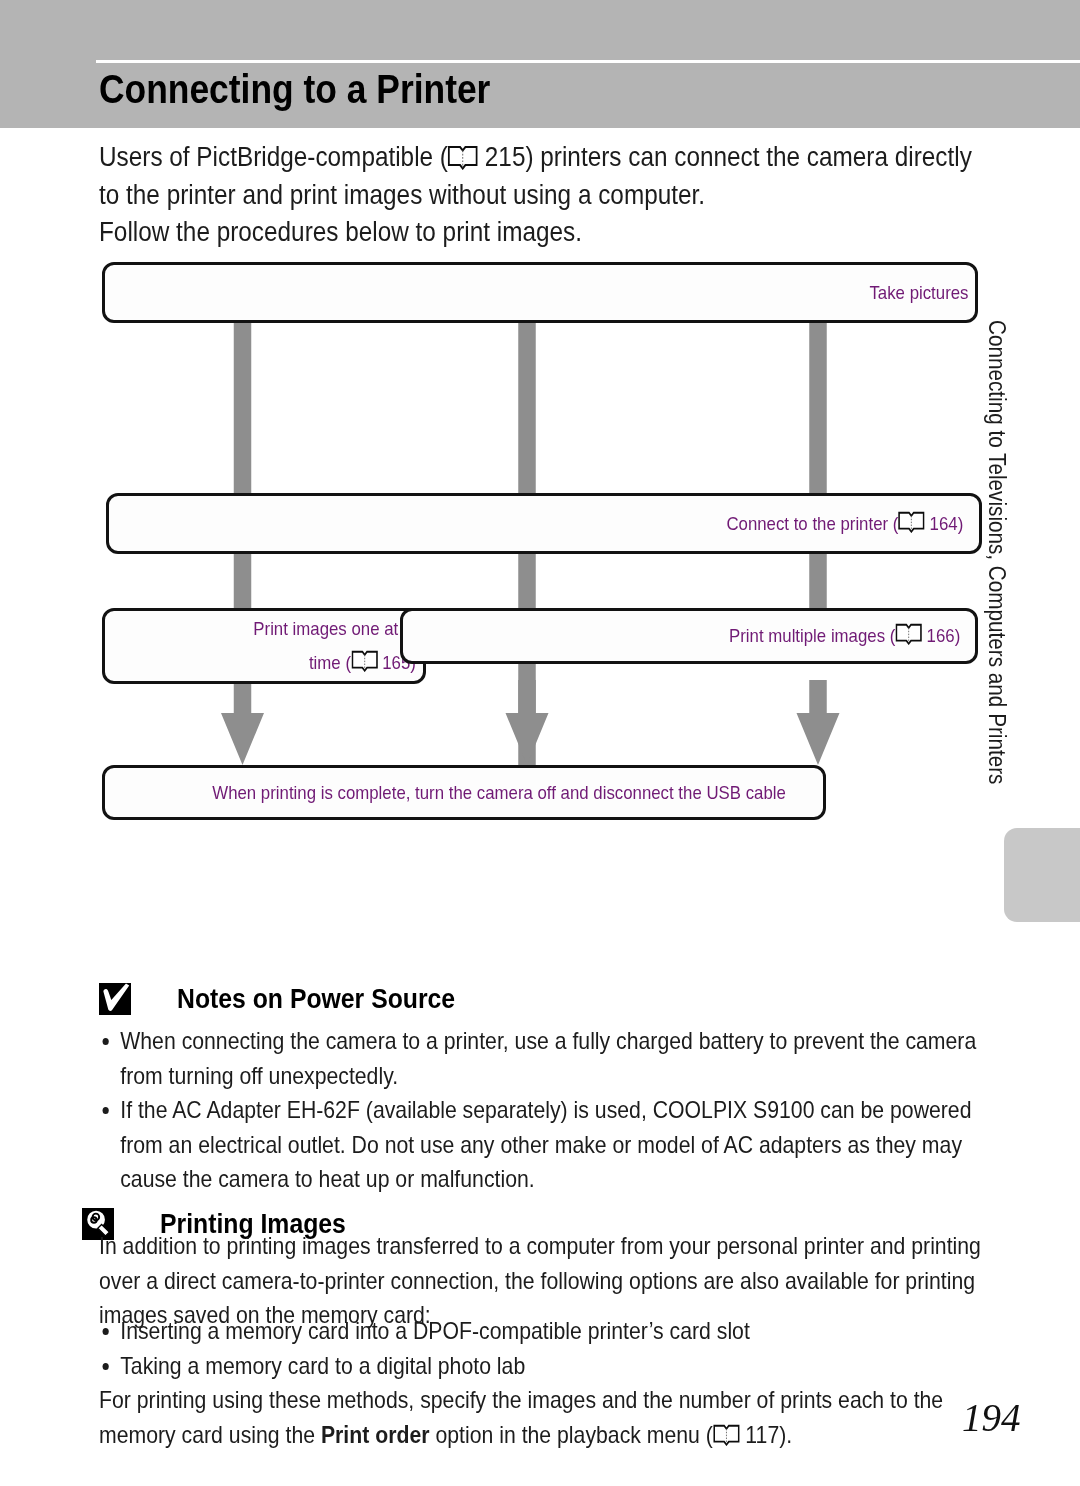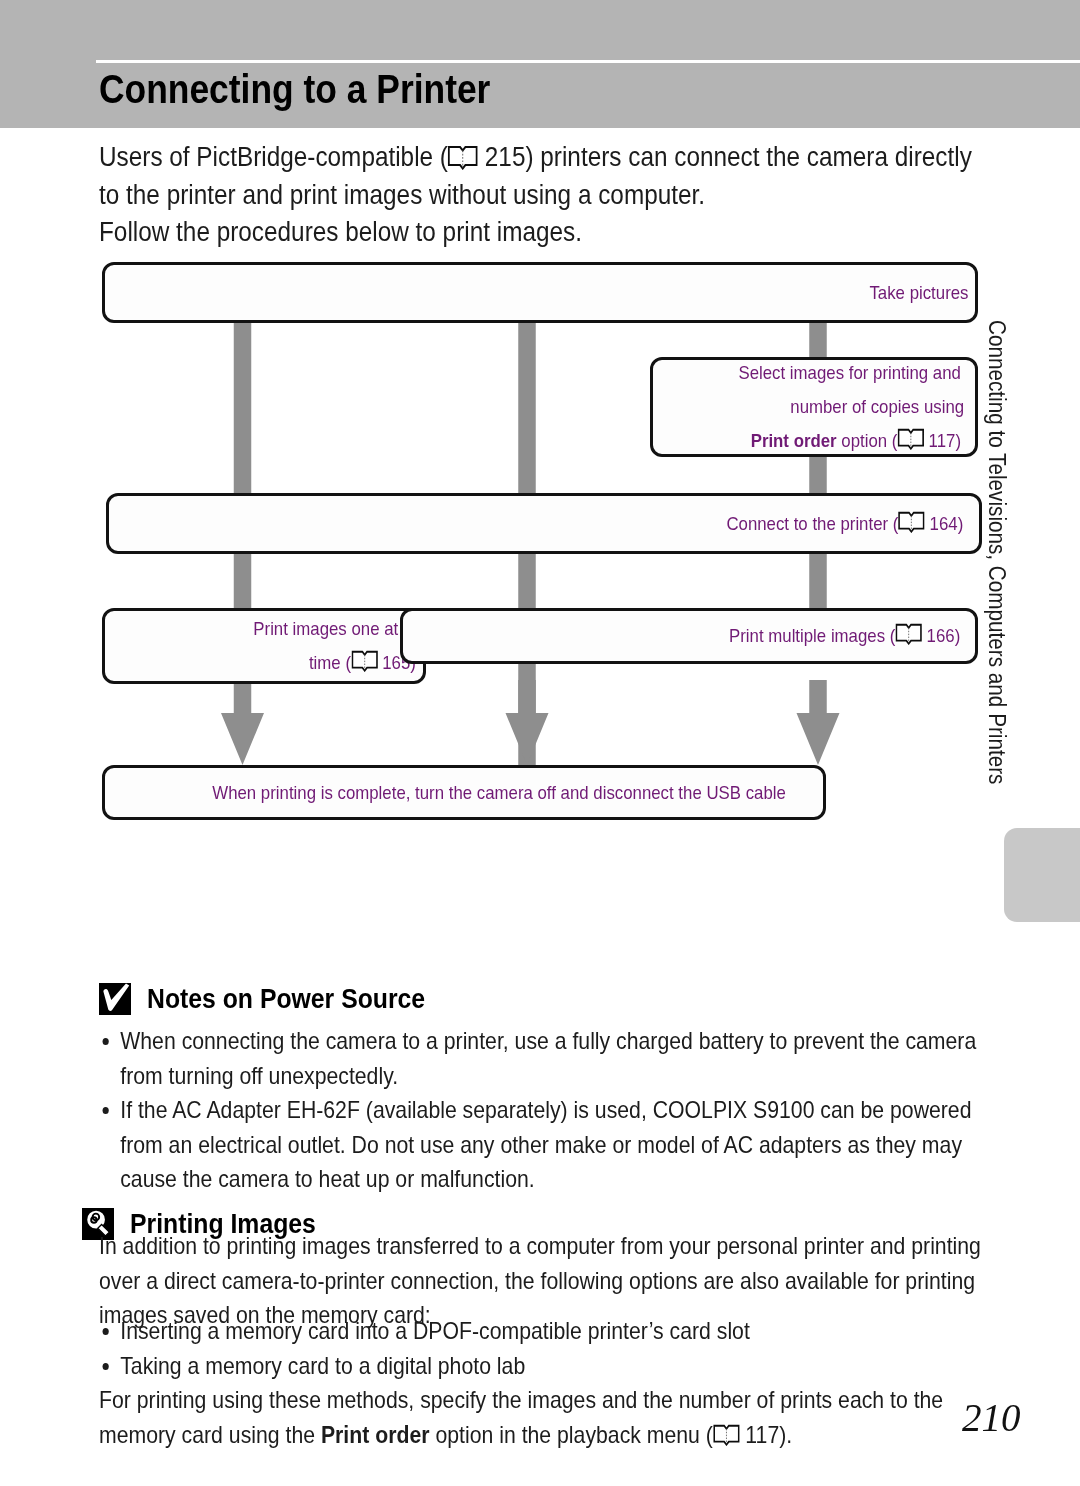--- a/index.html
+++ b/index.html
@@ -37,21 +37,21 @@
   
   #flowsvg{position:absolute;left:0;top:0;width:1080px;height:1486px;}
   .fbox{position:absolute;box-sizing:border-box;border:3.2px solid #121212;
         border-radius:12px;background:#fdfdfd;z-index:3;overflow:hidden;}
   .fbox .ctr{position:absolute;left:0;top:50%;transform:translateY(-50%);
         width:100%;text-align:right;font-size:19px;line-height:34px;color:#701a75;}
   .fbox .ctr{white-space:nowrap;}
   .fbox .ctr > span{display:inline-block;transform:scaleX(0.885);}
 
   
-  .sec-head{position:absolute;display:flex;align-items:flex-start;}
+  .sec-head{position:absolute;display:flex;align-items:flex-start;gap:30px;}
   .sec-icon{width:32px;height:32px;background:#000;display:block;flex:none;position:relative;}
   .sec-title{font-size:28px;font-weight:bold;color:#000;margin-left:16px;line-height:32px;
              display:inline-block;transform:scaleX(0.885);transform-origin:0 50%;}
   .body-txt{position:absolute;font-size:24px;line-height:34.5px;color:#1c1c1c;}
   .bul{position:absolute;font-size:24px;line-height:34.5px;color:#1c1c1c;}
   .bul .li{position:relative;padding-left:24px;}
   .bul .li .dot{position:absolute;left:4px;top:14px;width:7px;height:7px;
                 border-radius:50%;background:#1c1c1c;}
   .pgnum{position:absolute;left:962px;top:1397px;font-family:"Liberation Serif",serif;
          font-style:italic;font-size:39px;color:#111;line-height:42px;}
@@ -88,30 +88,20 @@
       <rect x="809.25" y="550" width="17.5" height="62" fill="#8e8e8e"></rect>
       <path d="M233.75 680 L251.25 680 L251.25 713 L264 713 L242.5 765 L221 713 L233.75 713 Z" fill="#8e8e8e"></path>
       <path d="M518.25 680 L535.75 680 L535.75 713 L548.5 713 L527 765 L505.5 713 L518.25 713 Z" fill="#8e8e8e"></path>
       <path d="M809.25 680 L826.75 680 L826.75 713 L839.5 713 L818 765 L796.5 713 L809.25 713 Z" fill="#8e8e8e"></path>
     </svg>
 
   <div class="fbox" style="left:102px;top:262px;width:876px;height:61px;">
     <div class="ctr"><span>Take pictures</span></div>
   </div>
 
-  <div class="fbox" style="left:650px;top:357px;width:328px;height:100px;">
-    <div class="ctr">
-      <span>Select images for printing and</span><br>
-      <span>number of copies using</span><br>
-      <span><b>Print order</b><span> option (</span><span class="bk bk-s"><svg viewBox="0 0 68 50" preserveAspectRatio="none">
-              <path d="M2.5 4 L28 4 L34 11 L40 4 L65.5 4 L65.5 40 L40 40 L34 47 L28 40 L2.5 40 Z" fill="#fff" stroke="#0d0d0d" stroke-width="4.2" stroke-linejoin="miter"></path>
-              <path d="M34 11 L34 45" stroke="#666" stroke-width="2.2" stroke-dasharray="3.4 3.2" fill="none"></path>
-            </svg></span> <span>117</span><span>)</span></span>
-    </div>
-  </div>
 
   <div class="fbox" style="left:106px;top:493px;width:876px;height:61px;">
     <div class="ctr"><span><span>Connect to the printer (</span><span class="bk bk-s"><svg viewBox="0 0 68 50" preserveAspectRatio="none">
               <path d="M2.5 4 L28 4 L34 11 L40 4 L65.5 4 L65.5 40 L40 40 L34 47 L28 40 L2.5 40 Z" fill="#fff" stroke="#0d0d0d" stroke-width="4.2" stroke-linejoin="miter"></path>
               <path d="M34 11 L34 45" stroke="#666" stroke-width="2.2" stroke-dasharray="3.4 3.2" fill="none"></path>
             </svg></span> <span>164</span><span>)</span></span></div>
   </div>
 
   <div class="fbox" style="left:102px;top:608px;width:324px;height:76px;">
     <div class="ctr">
@@ -163,14 +153,14 @@
   <div class="body-txt nr" style="left:99px;top:1229px;width:1005px;">In addition to printing images transferred to a computer from your personal printer and printing over a direct camera-to-printer connection, the following options are also available for printing images saved on the memory card:</div>
   <div class="bul nr" style="left:99px;top:1314px;width:1005px;">
     <div class="li"><span class="dot"></span><span>Inserting a memory card into a DPOF-compatible printer’s card slot</span></div>
     <div class="li"><span class="dot"></span><span>Taking a memory card to a digital photo lab</span></div>
   </div>
   <div class="body-txt nr" style="left:99px;top:1383px;width:1005px;"><span>For printing using these methods, specify the images and the number of prints each to the memory </span><span>card using the </span><b>Print order</b><span> option in the playback menu (</span><span class="bk bk-s"><svg viewBox="0 0 68 50" preserveAspectRatio="none">
           <path d="M2.5 4 L28 4 L34 11 L40 4 L65.5 4 L65.5 40 L40 40 L34 47 L28 40 L2.5 40 Z" fill="#fff" stroke="#0d0d0d" stroke-width="4.2" stroke-linejoin="miter"></path>
           <path d="M34 11 L34 45" stroke="#666" stroke-width="2.2" stroke-dasharray="3.4 3.2" fill="none"></path>
         </svg></span> <span>117</span><span>).</span></div>
 
-  <div class="pgnum">210</div>
+  <div class="pgnum">194</div>
 </div>
 
 </body></html>

